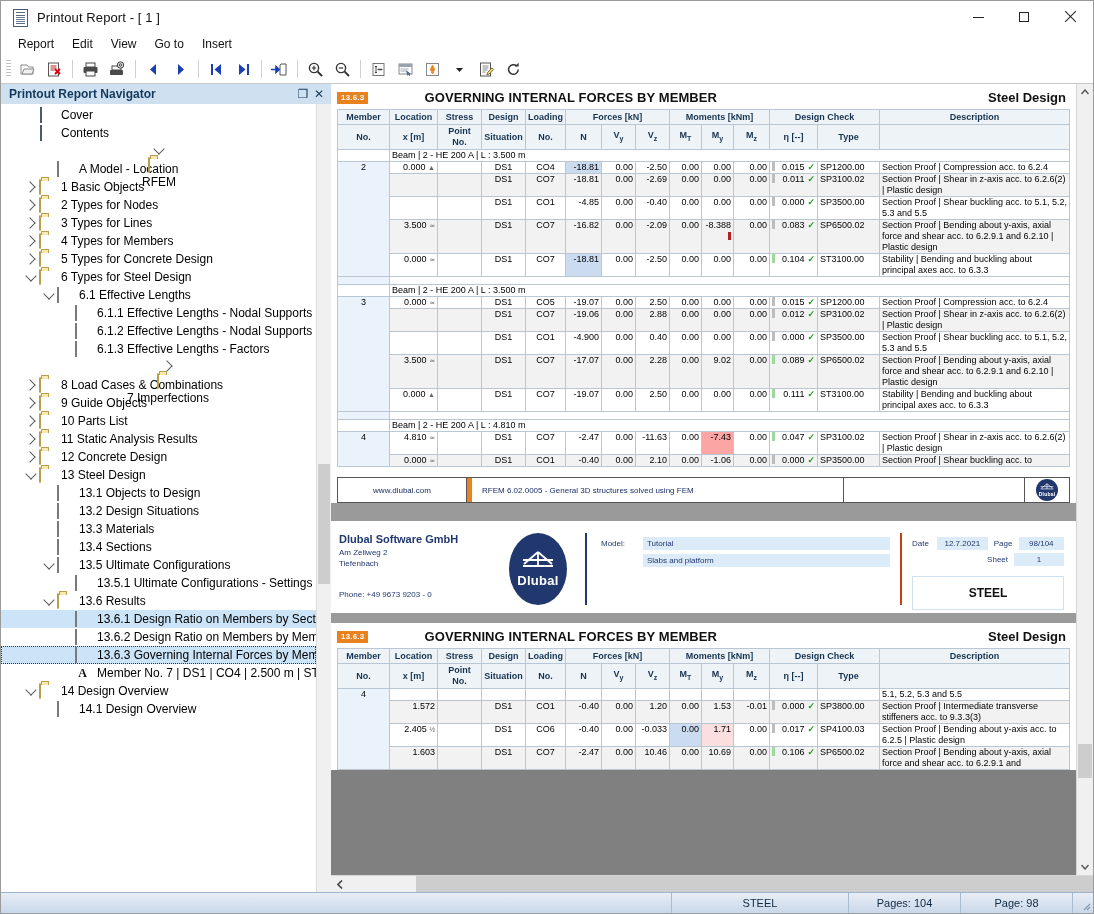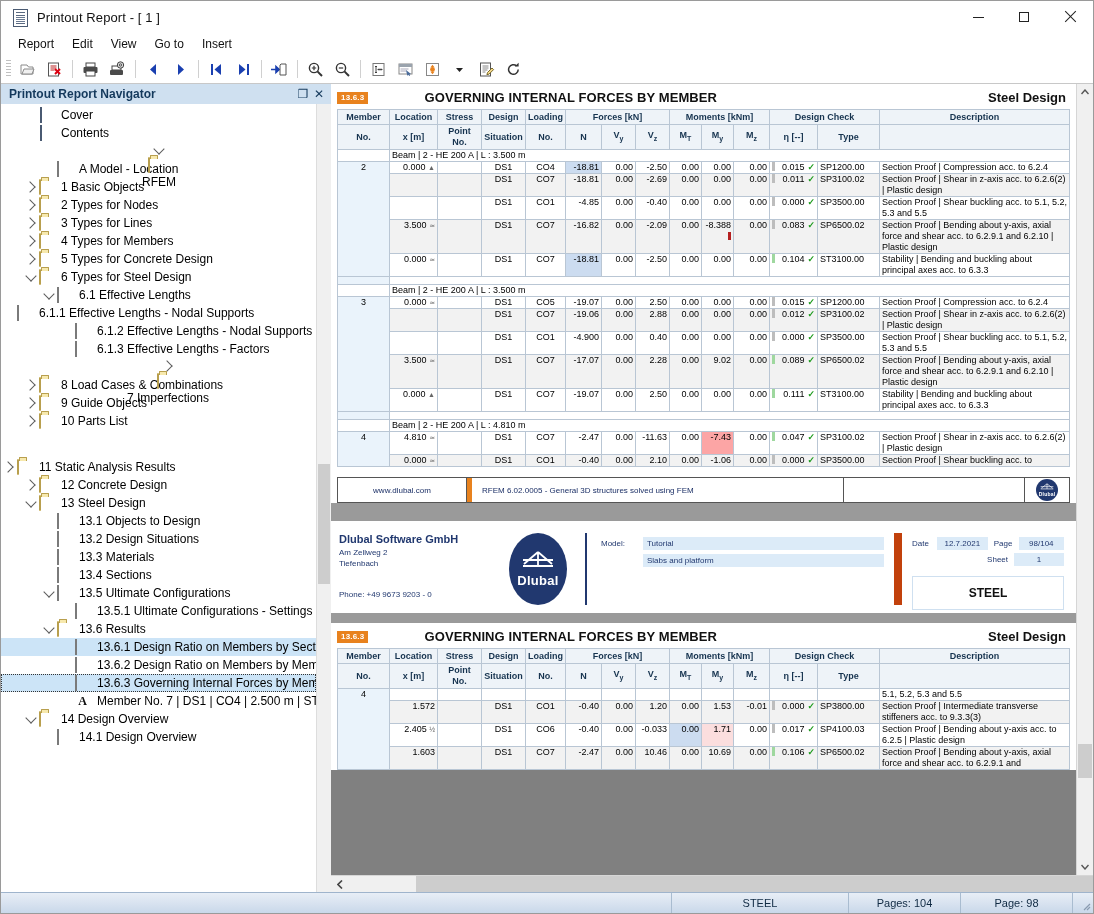--- a/index.html
+++ b/index.html
@@ -155,21 +155,21 @@
   .tblock{display:flex;padding:12px 8px 8px 8px;height:92px;box-sizing:border-box;}
   .tb-left{width:240px;border-right:2px solid #21386f;display:flex;
      position:relative;padding-right:6px;}
   .tb-company{font-weight:bold;font-size:11px;color:#21386f;}
   .tb-addr{font-size:8px;color:#21386f;line-height:11px;margin-top:2px;}
   .tb-phone{font-size:8px;color:#21386f;position:absolute;left:0;bottom:6px;}
   .tb-biglogo{width:58px;height:72px;border-radius:50%;background:#21386f;color:#fff;
      display:flex;flex-direction:column;align-items:center;justify-content:center;
      margin-left:auto;margin-right:12px;}
   .tb-biglogo .bl-t{font-size:13px;font-weight:bold;letter-spacing:.3px;margin-top:3px;}
-  .tb-mid{flex:1;padding:4px 10px 0 14px;border-right:8px solid #c2410c;}
+  .tb-mid{flex:1;padding:4px 10px 0 14px;border-right:2px solid #c2410c;}
   .tb-row{display:flex;align-items:center;margin-bottom:4px;}
   .tb-lab{width:42px;font-size:8px;color:#21386f;}
   .tb-val{flex:1;background:#dcebf8;font-size:8px;color:#21386f;padding:2px 4px;}
   .tb-right{width:152px;padding:4px 4px 0 10px;}
   .tb-rrow{display:flex;align-items:center;margin-bottom:3px;font-size:8px;color:#21386f;}
   .tb-rlab{width:28px;}
   .tb-rbox{background:#dcebf8;padding:2px 4px;text-align:center;margin-right:6px;}
   .tb-steel{border:1px solid #cfe0f0;margin-top:10px;height:32px;display:flex;
      align-items:center;justify-content:center;font-weight:bold;font-size:12px;color:#111;}
 
@@ -427,21 +427,21 @@
               <span class="ic"><span class="ic-folder"></span></span>
               <span class="lbl">6 Types for Steel Design</span>
             </div>
             <div class="tnode" style="padding-left: 40px;">
               <span class="exp">
                 <span class="chev down"></span>
               </span>
               <span class="ic"><span class="ic-table"></span></span>
               <span class="lbl">6.1 Effective Lengths</span>
             </div>
-            <div class="tnode" style="">
+            <div class="tnode" style="padding-left: 58px;">
               <span class="exp"></span>
               <span class="ic"><span class="ic-table blue"></span></span>
               <span class="lbl">6.1.1 Effective Lengths - Nodal Supports</span>
             </div>
             <div class="tnode" style="padding-left: 58px;">
               <span class="exp"></span>
               <span class="ic"><span class="ic-table blue"></span></span>
               <span class="lbl">6.1.2 Effective Lengths - Nodal Supports - ...</span>
             </div>
             <div class="tnode" style="padding-left: 58px;">
@@ -470,21 +470,21 @@
               <span class="ic"><span class="ic-folder"></span></span>
               <span class="lbl">9 Guide Objects</span>
             </div>
             <div class="tnode" style="padding-left: 22px;">
               <span class="exp">
                 <span class="chev right"></span>
               </span>
               <span class="ic"><span class="ic-folder"></span></span>
               <span class="lbl">10 Parts List</span>
             </div>
-            <div class="tnode" style=" margin-top: 28px;">
+            <div class="tnode" style="padding-left: 22px;">
               <span class="exp">
                 <span class="chev right"></span>
               </span>
               <span class="ic"><span class="ic-folder"></span></span>
               <span class="lbl">11 Static Analysis Results</span>
             </div>
             <div class="tnode" style="padding-left: 22px;">
               <span class="exp">
                 <span class="chev right"></span>
               </span>

